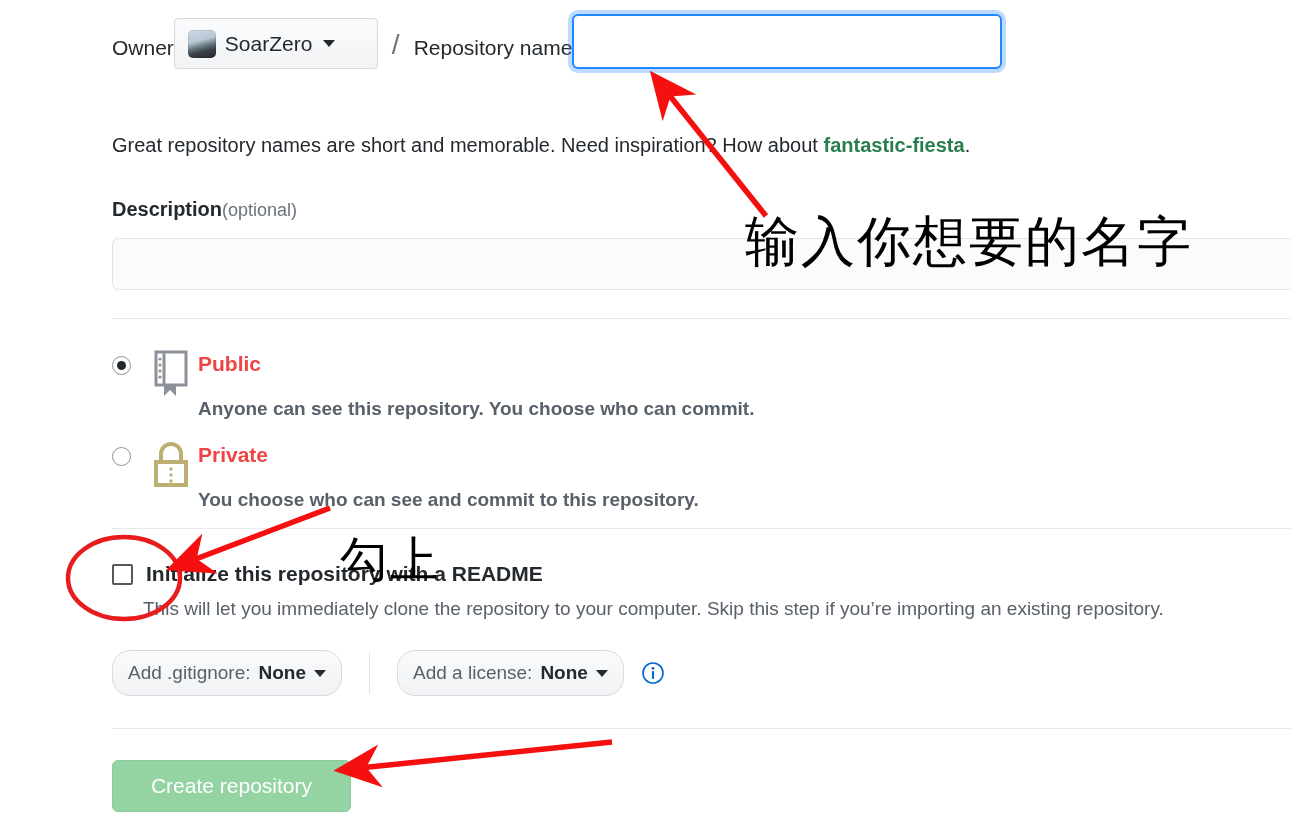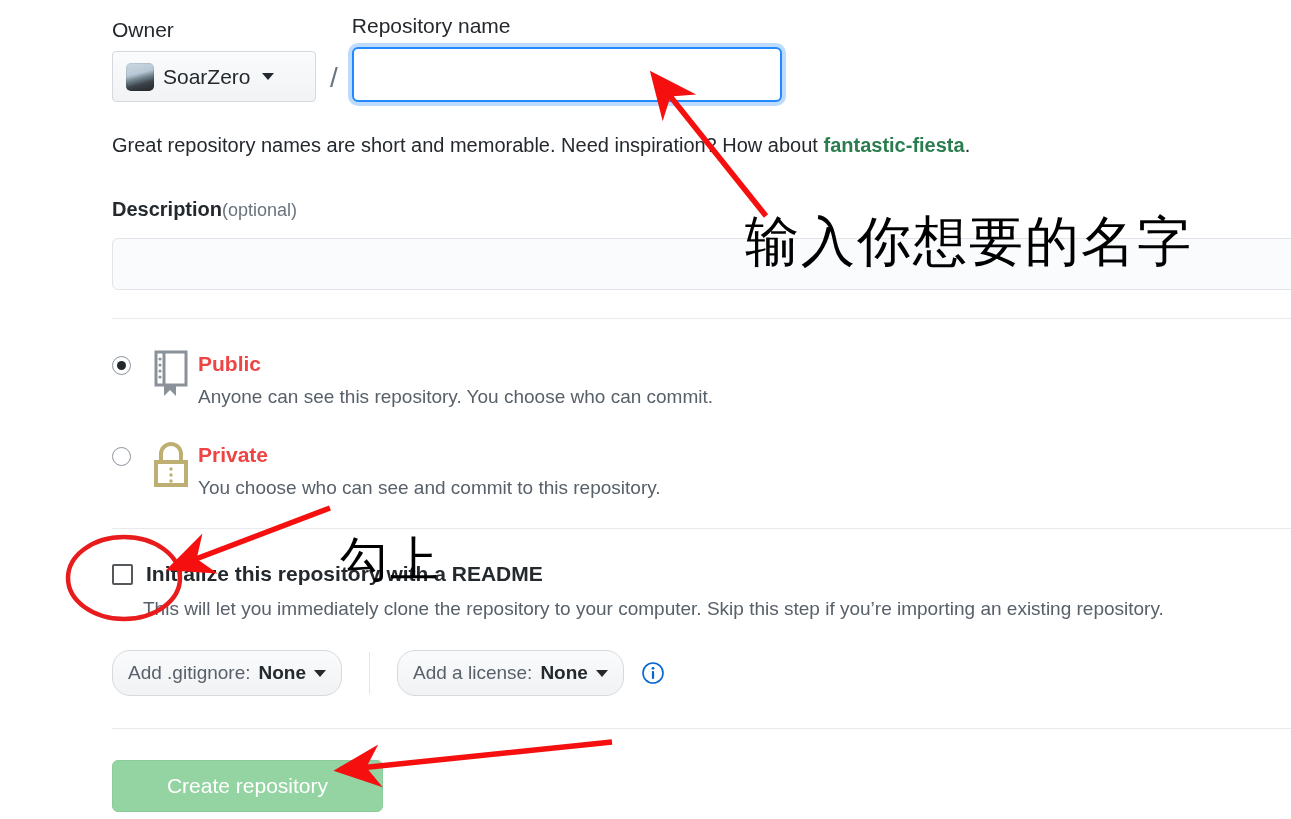--- a/index.html
+++ b/index.html
@@ -18,21 +18,21 @@
 
   .page { position: absolute; inset: 0; }
 
   
   .name-row {
     position: absolute;
     left: 112px; top: 14px;
     display: flex;
     align-items: flex-end;
   }
-  .field-group { display: flex; flex-direction: column; }
+  .field-group { display: flex; flex-direction: row; align-items: flex-end; }
   .field-label {
     font-size: 21px;
     font-weight: 400;
     color: #24292e;
     margin-bottom: 10px;
     line-height: 1.1;
   }
   .owner-btn {
     display: flex; align-items: center;
     gap: 9px;
@@ -164,21 +164,22 @@
   .vis-body { margin-left: 86px; }
   .vis-title {
     font-size: 21px;
     font-weight: 700;
     color: #ef4444;
     line-height: 1.15;
   }
   .vis-sub {
     font-size: 19px;
     color: #586069;
-    margin-top: 10px;
+    margin-top: 22px;
+    font-weight: bold;
   }
 
   
   .readme-row { position: absolute; left: 112px; top: 562px; }
   .checkbox {
     position: absolute;
     left: 0; top: 2px;
     width: 21px; height: 21px;
     border: 2px solid #55595e;
     border-radius: 2px;
@@ -235,21 +236,21 @@
     margin-left: 18px;
     width: 22px; height: 22px;
     flex: none;
     cursor: pointer;
   }
 
   
   .create-btn {
     position: absolute;
     left: 112px; top: 760px;
-    width: 271px; height: 52px;
+    width: 239px; height: 52px;
     background: #94d3a2;
     border: 1px solid #8ccb9b;
     border-radius: 6px;
     color: #ffffff;
     font-size: 21px;
     font-family: inherit;
     cursor: default;
     padding: 0;
   }
 

